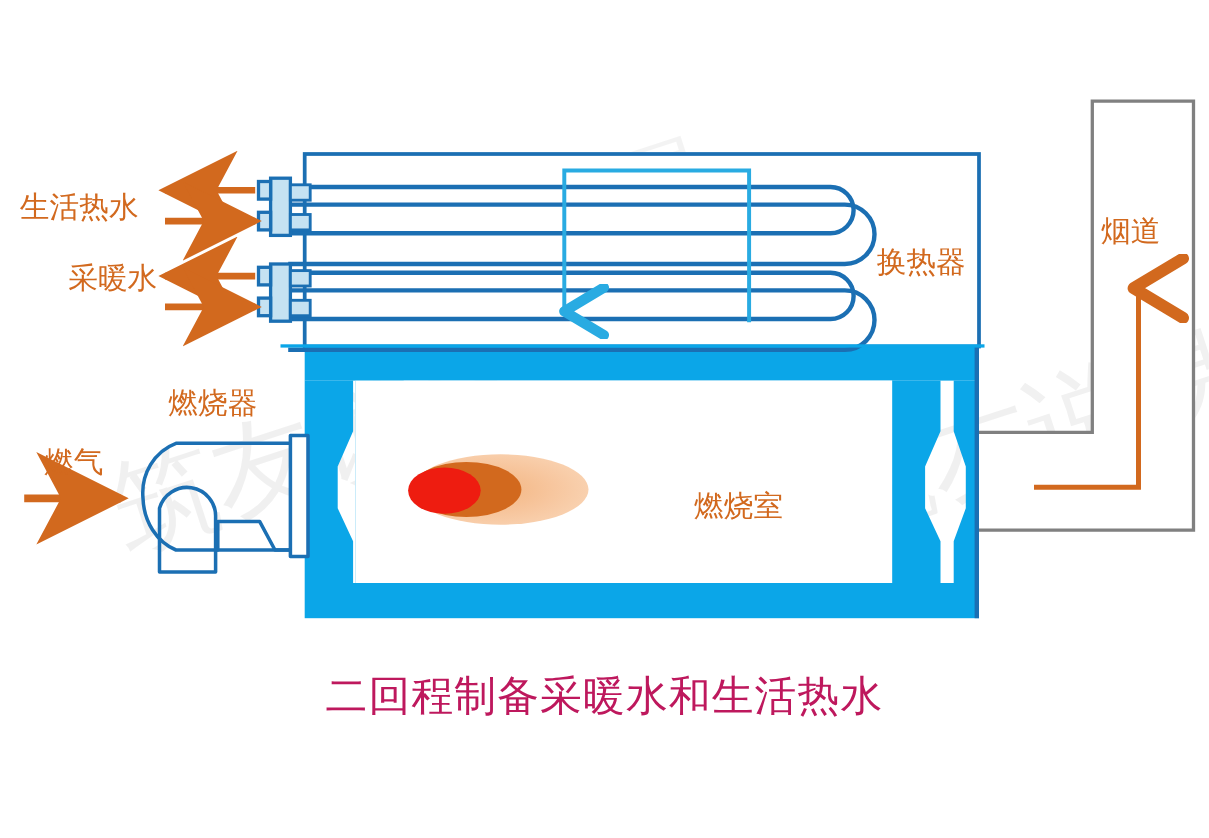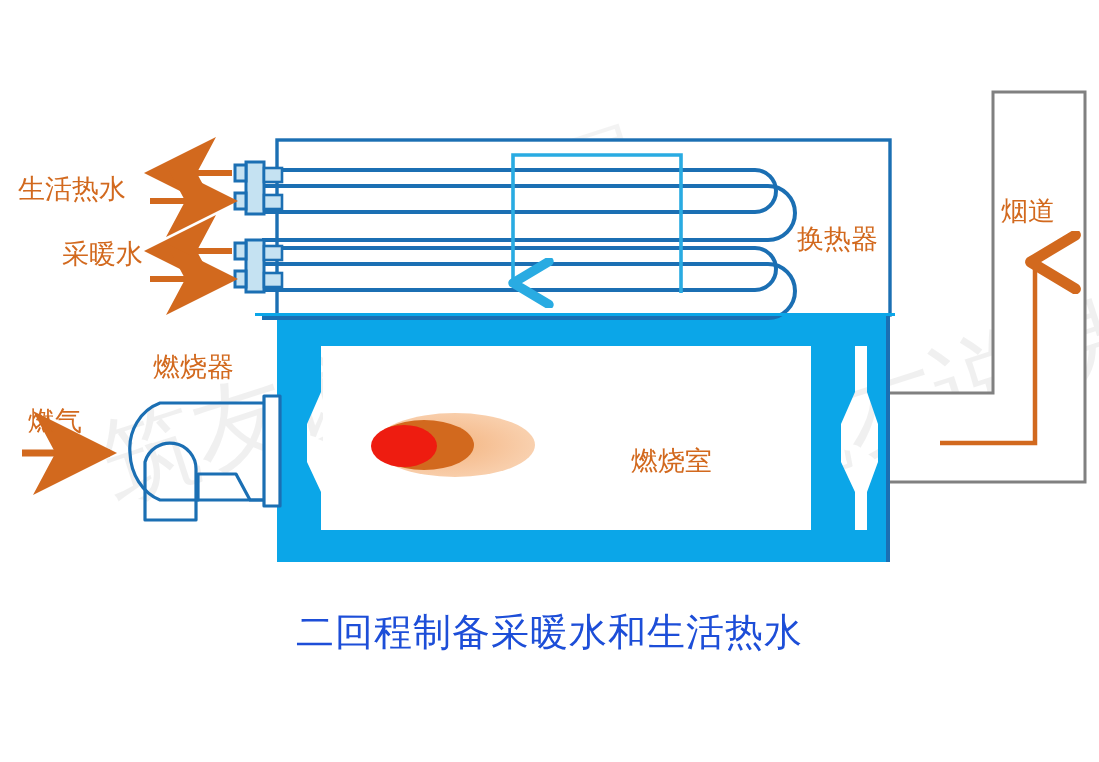--- a/index.html
+++ b/index.html
@@ -14,21 +14,21 @@
     position:absolute;
     color:#D2691E;
     font-family:"DejaVu Sans","Liberation Sans",sans-serif;
     white-space:nowrap;
     line-height:1;
     user-select:none;
   }
   .lbl-md{font-size:27px;}
   .title{
     position:absolute;
-    color:#1d4ed8;
+    color:#be185d;
     font-size:38px;
     letter-spacing:1px;
     white-space:nowrap;
     font-family:"DejaVu Sans","Liberation Sans",sans-serif;
   }
   .wm{
     position:absolute;
     color:#000;
     opacity:.055;
     font-size:96px;
@@ -171,21 +171,21 @@
 
       <rect x="264" y="396" width="16" height="110" fill="#ffffff" stroke="#1B6FB3" stroke-width="3.2"></rect>
     </g>
 
   </svg>
 
   <div class="lbl lbl-md" style="left:18px;  top:175px;">生活热水</div>
 
   <div class="lbl lbl-md" style="left:16px;  top:240px;margin-left:46px;">采暖水</div>
 
-  <div class="lbl lbl-md" style="left:28px;  top:407px;">燃气</div>
+  <div class="lbl lbl-md" style="left:40px;  top:407px;">燃气</div>
 
   <div class="lbl lbl-md" style="left:153px; top:353px;">燃烧器</div>
 
   <div class="lbl lbl-md" style="left:631px; top:423px;margin-top:24px;">燃烧室</div>
 
   <div class="lbl lbl-md" style="left:797px; top:210px;margin-top:15px;">换热器</div>
 
   <div class="lbl lbl-md" style="left:1001px; top:197px;">烟道</div>
 
   <div class="title" style="left:296px; top:607px;">二回程制备采暖水和生活热水</div>

